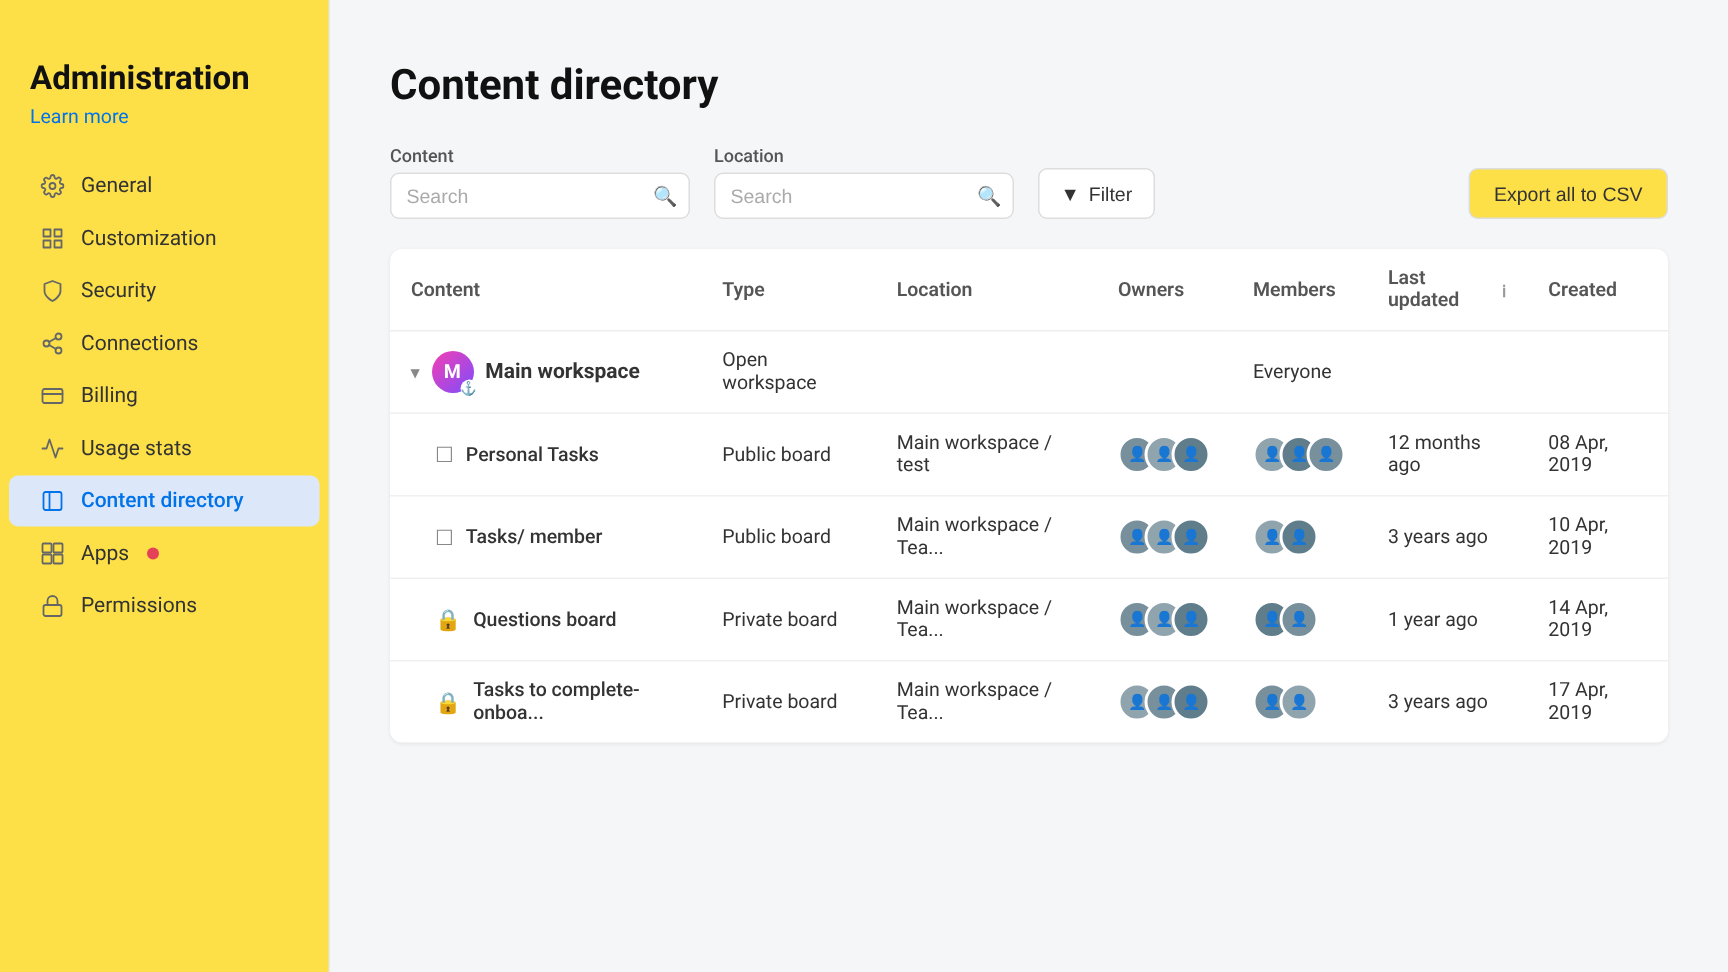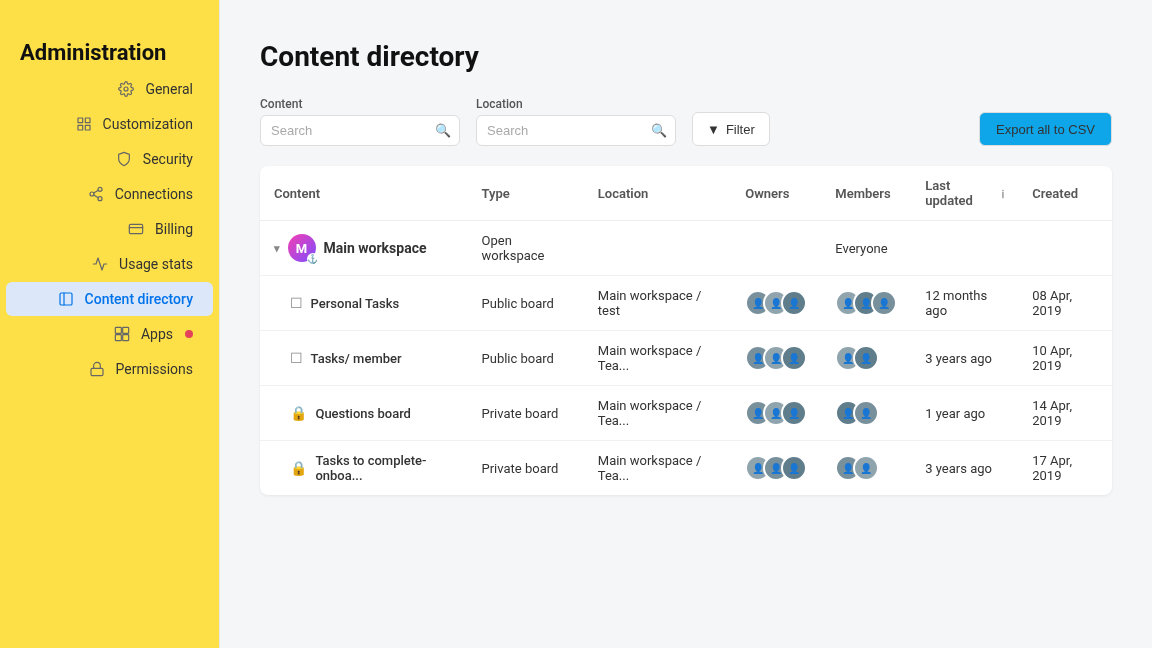--- a/index.html
+++ b/index.html
@@ -43,21 +43,20 @@
       display: flex;
       align-items: center;
       padding: 8px 20px;
       font-size: 14px;
       color: #333;
       cursor: pointer;
       gap: 10px;
       border-radius: 6px;
       margin: 1px 6px;
       position: relative;
-      justify-content: flex-end;
     }
     .sidebar-nav li.active {
       background: #dce7f9;
       color: #0073ea;
       font-weight: 500;
     }
     .sidebar-nav li .nav-icon {
       width: 18px;
       height: 18px;
       display: flex;
@@ -142,21 +141,21 @@
       font-size: 13px;
       color: #333;
       cursor: pointer;
       height: 34px;
     }
     .export-btn {
       margin-left: auto;
       padding: 7px 16px;
       border: 1px solid #ddd;
       border-radius: 6px;
-      background: #0ea5e9;
+      background: #fde047;
       font-size: 13px;
       color: #333;
       cursor: pointer;
       white-space: nowrap;
       height: 34px;
       align-self: flex-end;
     }
 
     
     .content-table {
@@ -264,20 +263,21 @@
 
     .th-with-info { display: flex; align-items: center; justify-content: flex-end; }
 
     svg.nav-svg { width: 16px; height: 16px; fill: none; stroke: currentColor; stroke-width: 1.8; stroke-linecap: round; stroke-linejoin: round; }
   </style>
 </head>
 <body>
 
 <aside class="sidebar">
   <div class="sidebar-title">Administration</div>
+  <a class="sidebar-learn-more">Learn more</a>
   <ul class="sidebar-nav">
 
     <li>
       <span class="nav-icon">
         <svg class="nav-svg" viewBox="0 0 24 24">
             <circle cx="12" cy="12" r="3"></circle>
             <path d="M19.4 15a1.65 1.65 0 0 0 .33 1.82l.06.06a2 2 0 0 1-2.83 2.83l-.06-.06a1.65 1.65 0 0 0-1.82-.33 1.65 1.65 0 0 0-1 1.51V21a2 2 0 0 1-4 0v-.09A1.65 1.65 0 0 0 9 19.4a1.65 1.65 0 0 0-1.82.33l-.06.06a2 2 0 0 1-2.83-2.83l.06-.06A1.65 1.65 0 0 0 4.68 15a1.65 1.65 0 0 0-1.51-1H3a2 2 0 0 1 0-4h.09A1.65 1.65 0 0 0 4.6 9a1.65 1.65 0 0 0-.33-1.82l-.06-.06a2 2 0 0 1 2.83-2.83l.06.06A1.65 1.65 0 0 0 9 4.68a1.65 1.65 0 0 0 1-1.51V3a2 2 0 0 1 4 0v.09a1.65 1.65 0 0 0 1 1.51 1.65 1.65 0 0 0 1.82-.33l.06-.06a2 2 0 0 1 2.83 2.83l-.06.06A1.65 1.65 0 0 0 19.4 9a1.65 1.65 0 0 0 1.51 1H21a2 2 0 0 1 0 4h-.09a1.65 1.65 0 0 0-1.51 1z"></path>
           </svg>
       </span>
       <span>General</span>

